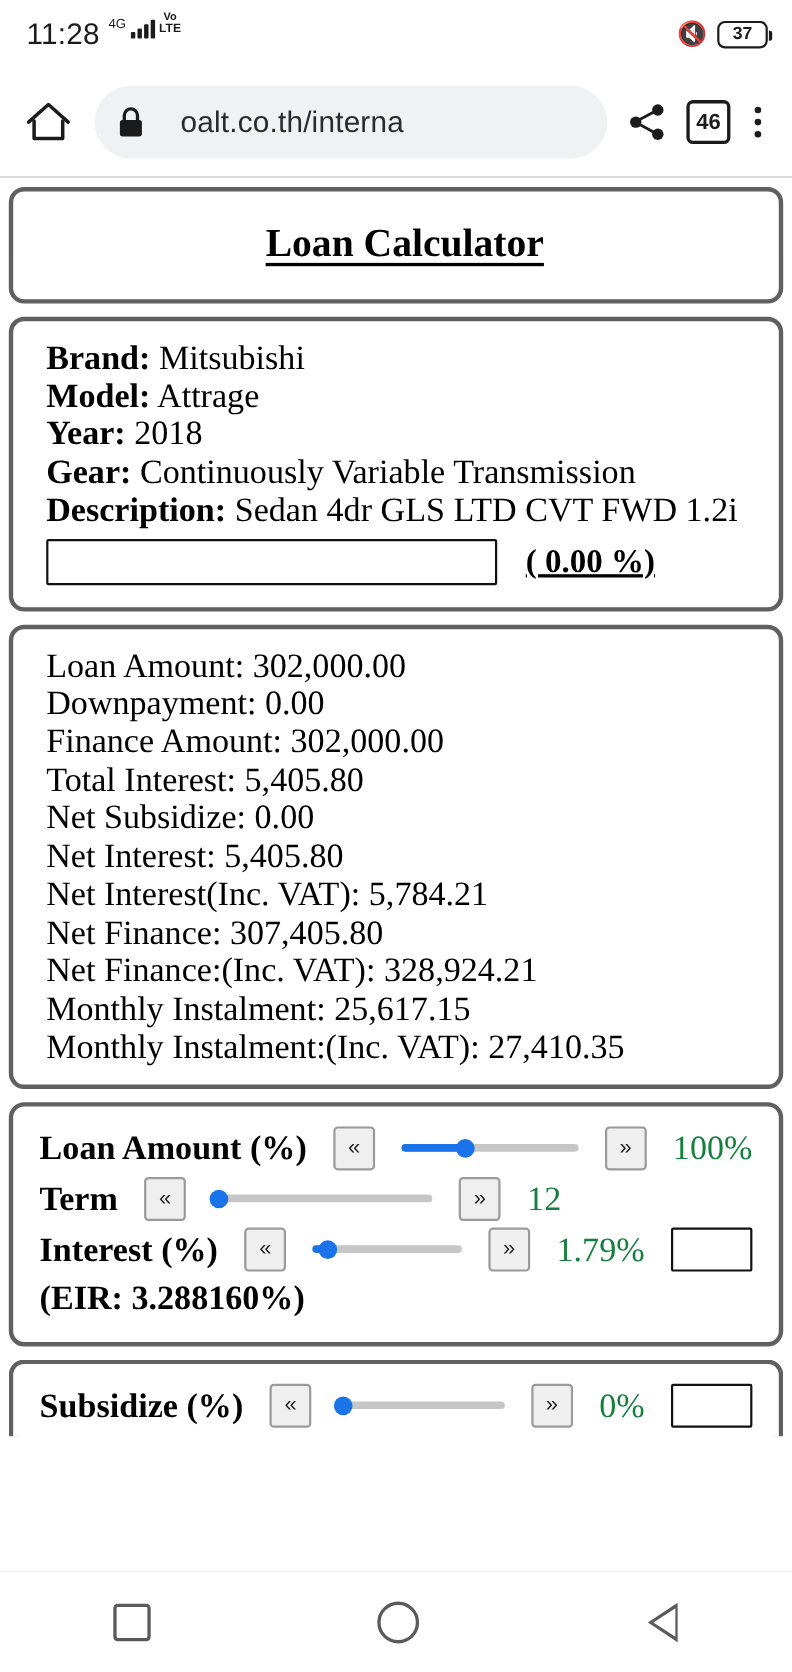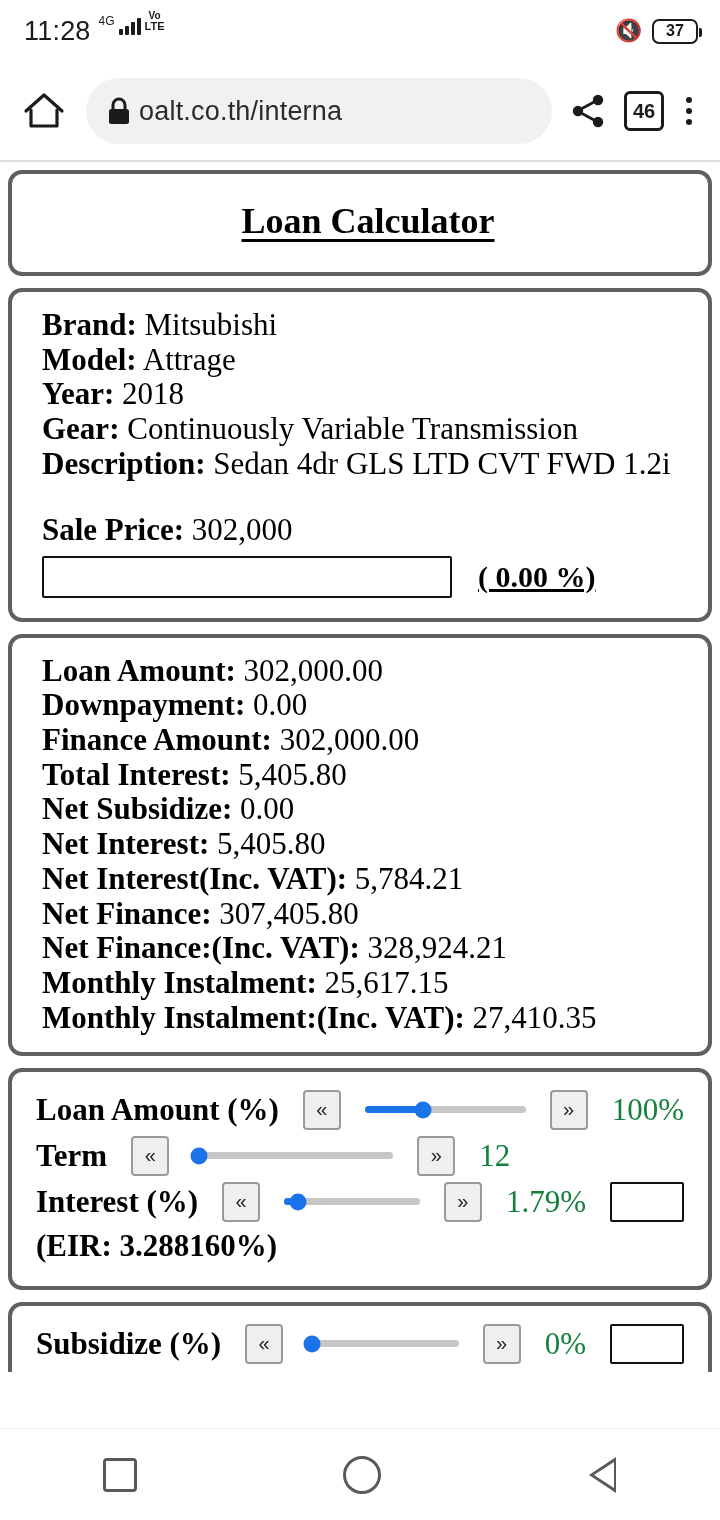--- a/index.html
+++ b/index.html
@@ -128,21 +128,21 @@
   }
   .home-icon svg { display:block; }
   .omnibox {
     flex: 1;
     height: 66px;
     background: #eff1f3;
     border-radius: 33px;
     display: flex;
     align-items: center;
     padding: 0 20px;
-    gap: 7px;
+    gap: 32px;
     overflow: hidden;
     margin-left: 4px;
   }
   .lock-icon svg { display:block; }
   .url-text {
     font-size: 27px;
     color: #2b2b2b;
     white-space: nowrap;
     overflow: hidden;
     letter-spacing: 0.2px;
@@ -229,21 +229,21 @@
     font-weight: 700;
     color: #000;
   }
 
   .sum-line {
     font-family: "Liberation Serif", serif;
     font-size: 31px;
     line-height: 1.12;
     color: #000;
   }
-  .sum-line b { font-weight: 700; }
+  .sum-line b { font-weight: 400; }
 
   
   .slider-card { padding: 18px 24px 22px 24px; }
   .srow {
     display: flex;
     align-items: center;
     gap: 24px;
     margin-bottom: 6px;
   }
   .slabel {
@@ -442,24 +442,20 @@
       </div>
       <div class="spec-line">
         <b>Gear:</b>
         <span class="val">Continuously Variable Transmission</span>
       </div>
       <div class="spec-line">
         <b>Description:</b>
         <span class="val">Sedan 4dr GLS LTD CVT FWD 1.2i</span>
       </div>
 
-      <div class="sale-row">
-        <b>Sale Price:</b>
-        <span class="val">302,000</span>
-      </div>
       <div class="pct-row">
         <input class="pct-input" type="text" value="" style="">
         <div class="pct-label">( 0.00 %)</div>
       </div>
     </div>
 
     <div class="card">
       <div class="sum-line">
         <b>Loan Amount:</b>
         <span>302,000.00</span>

